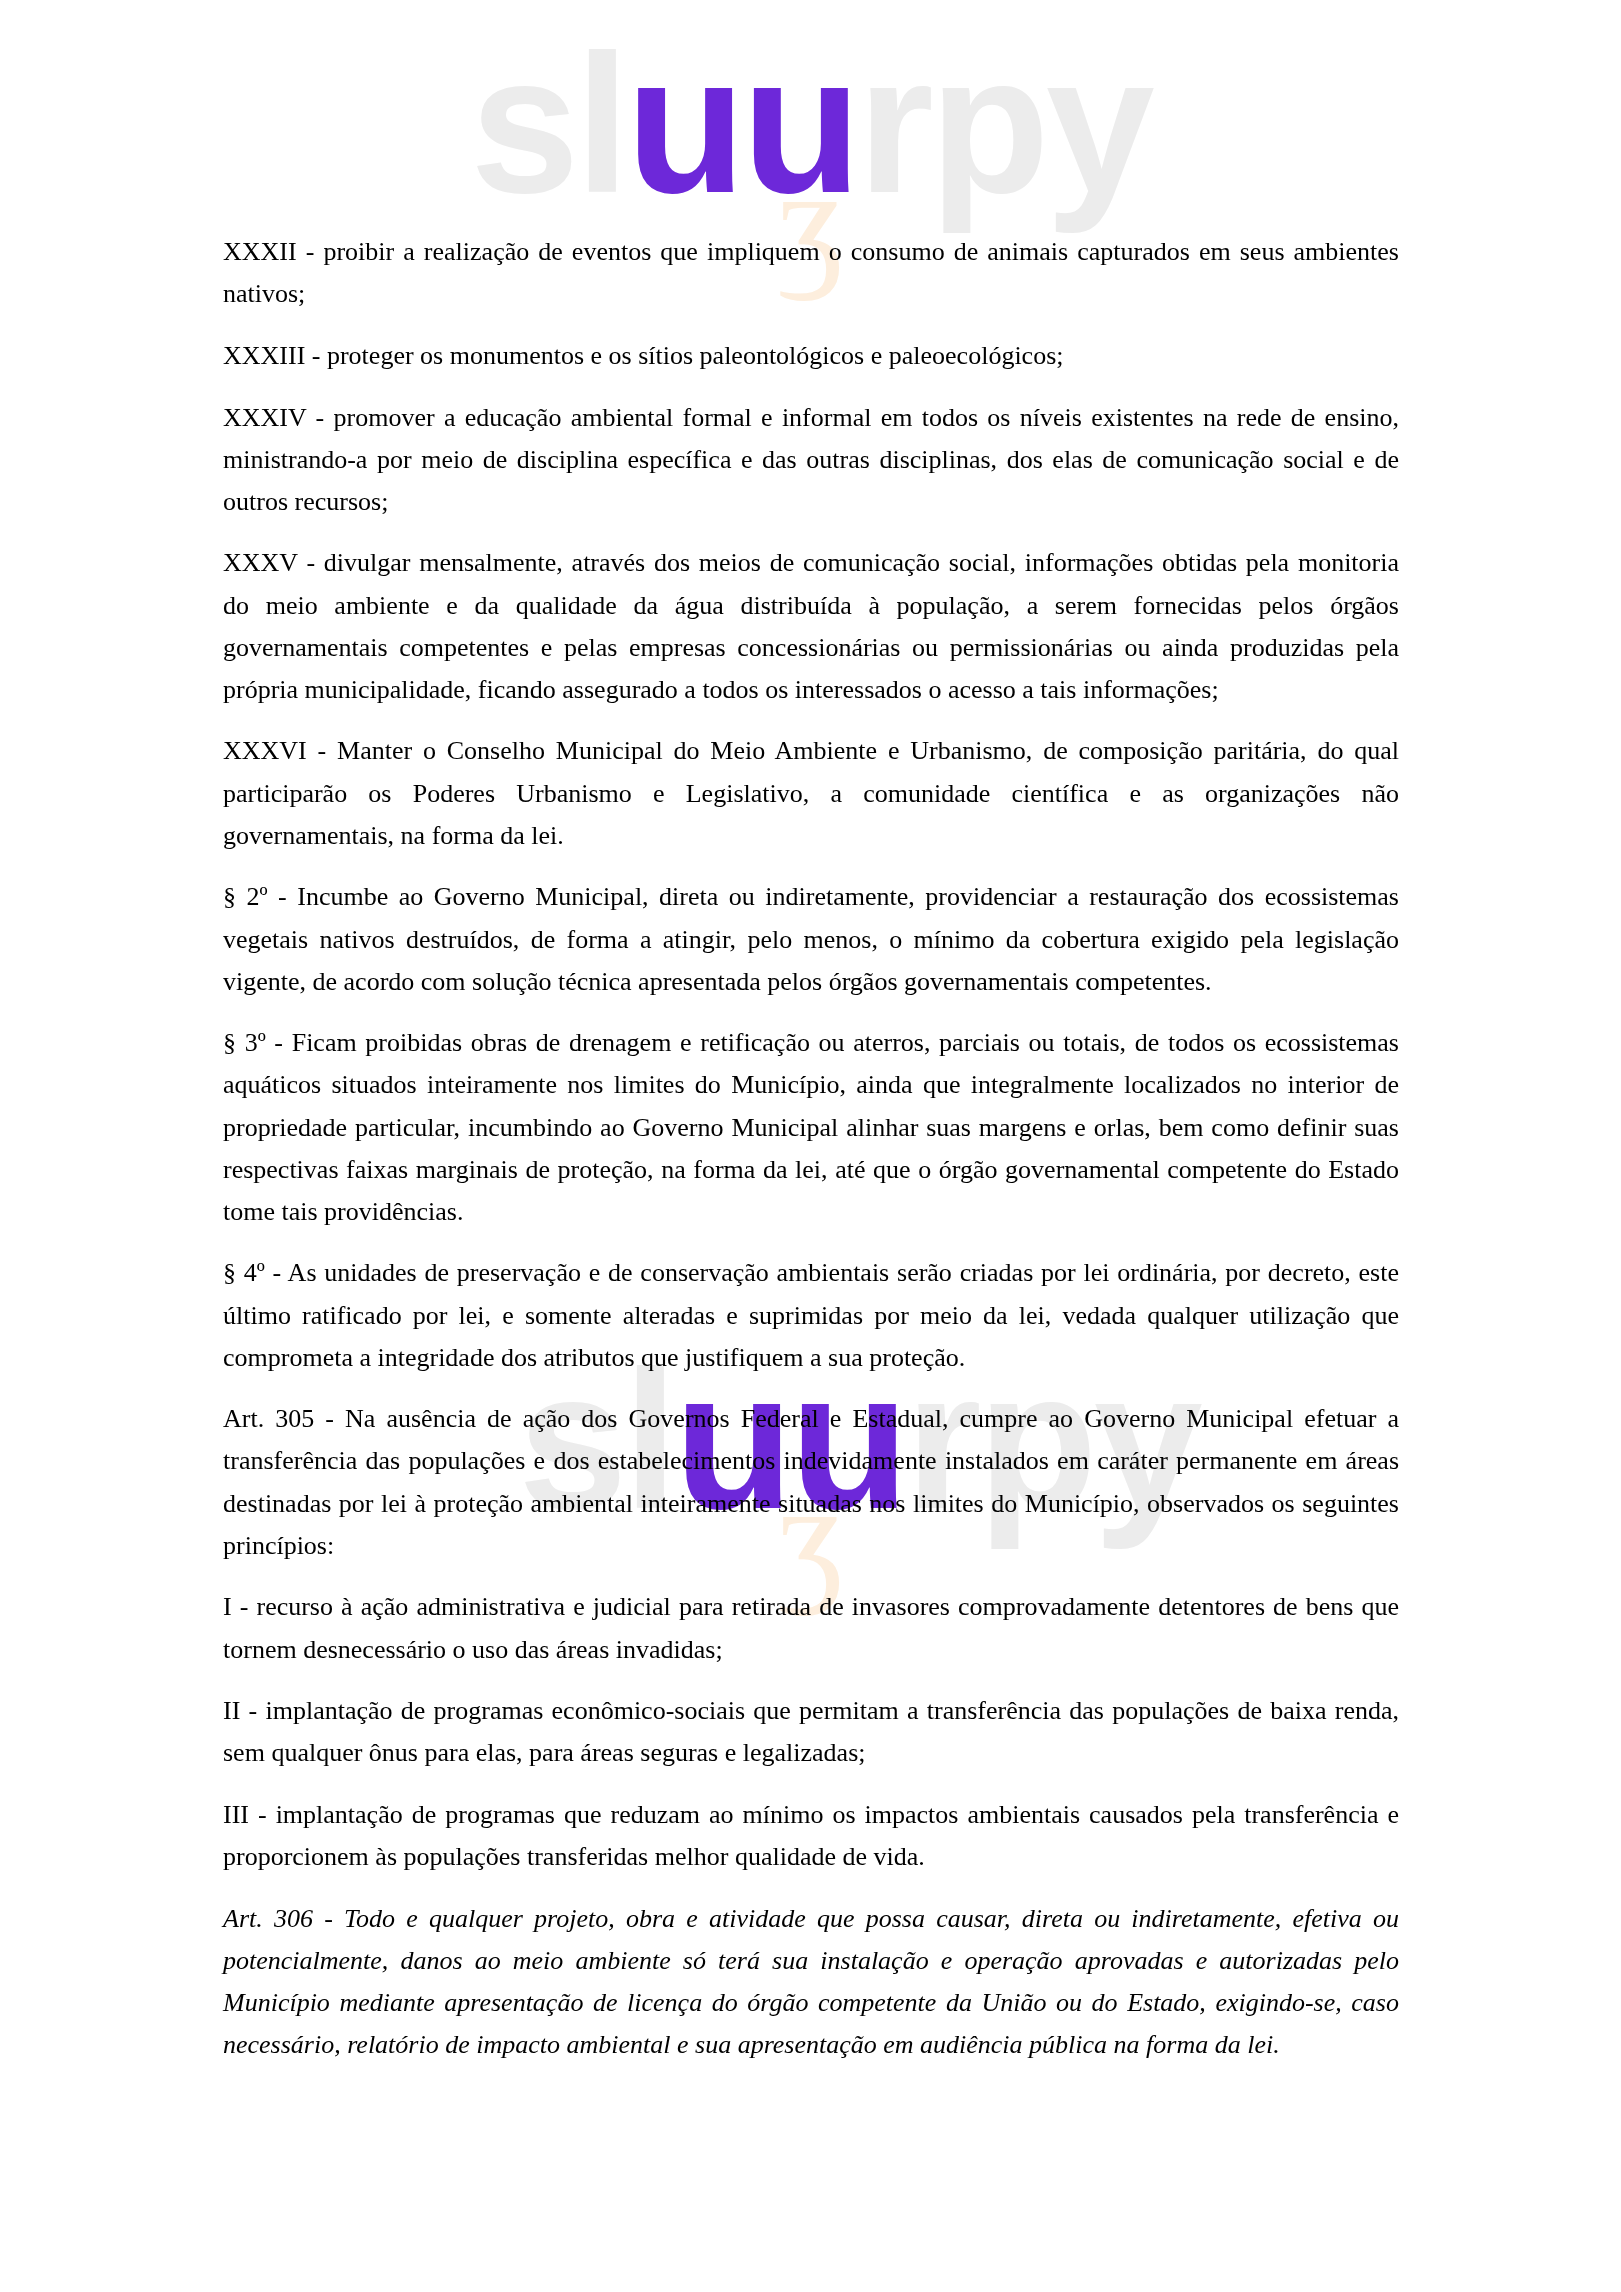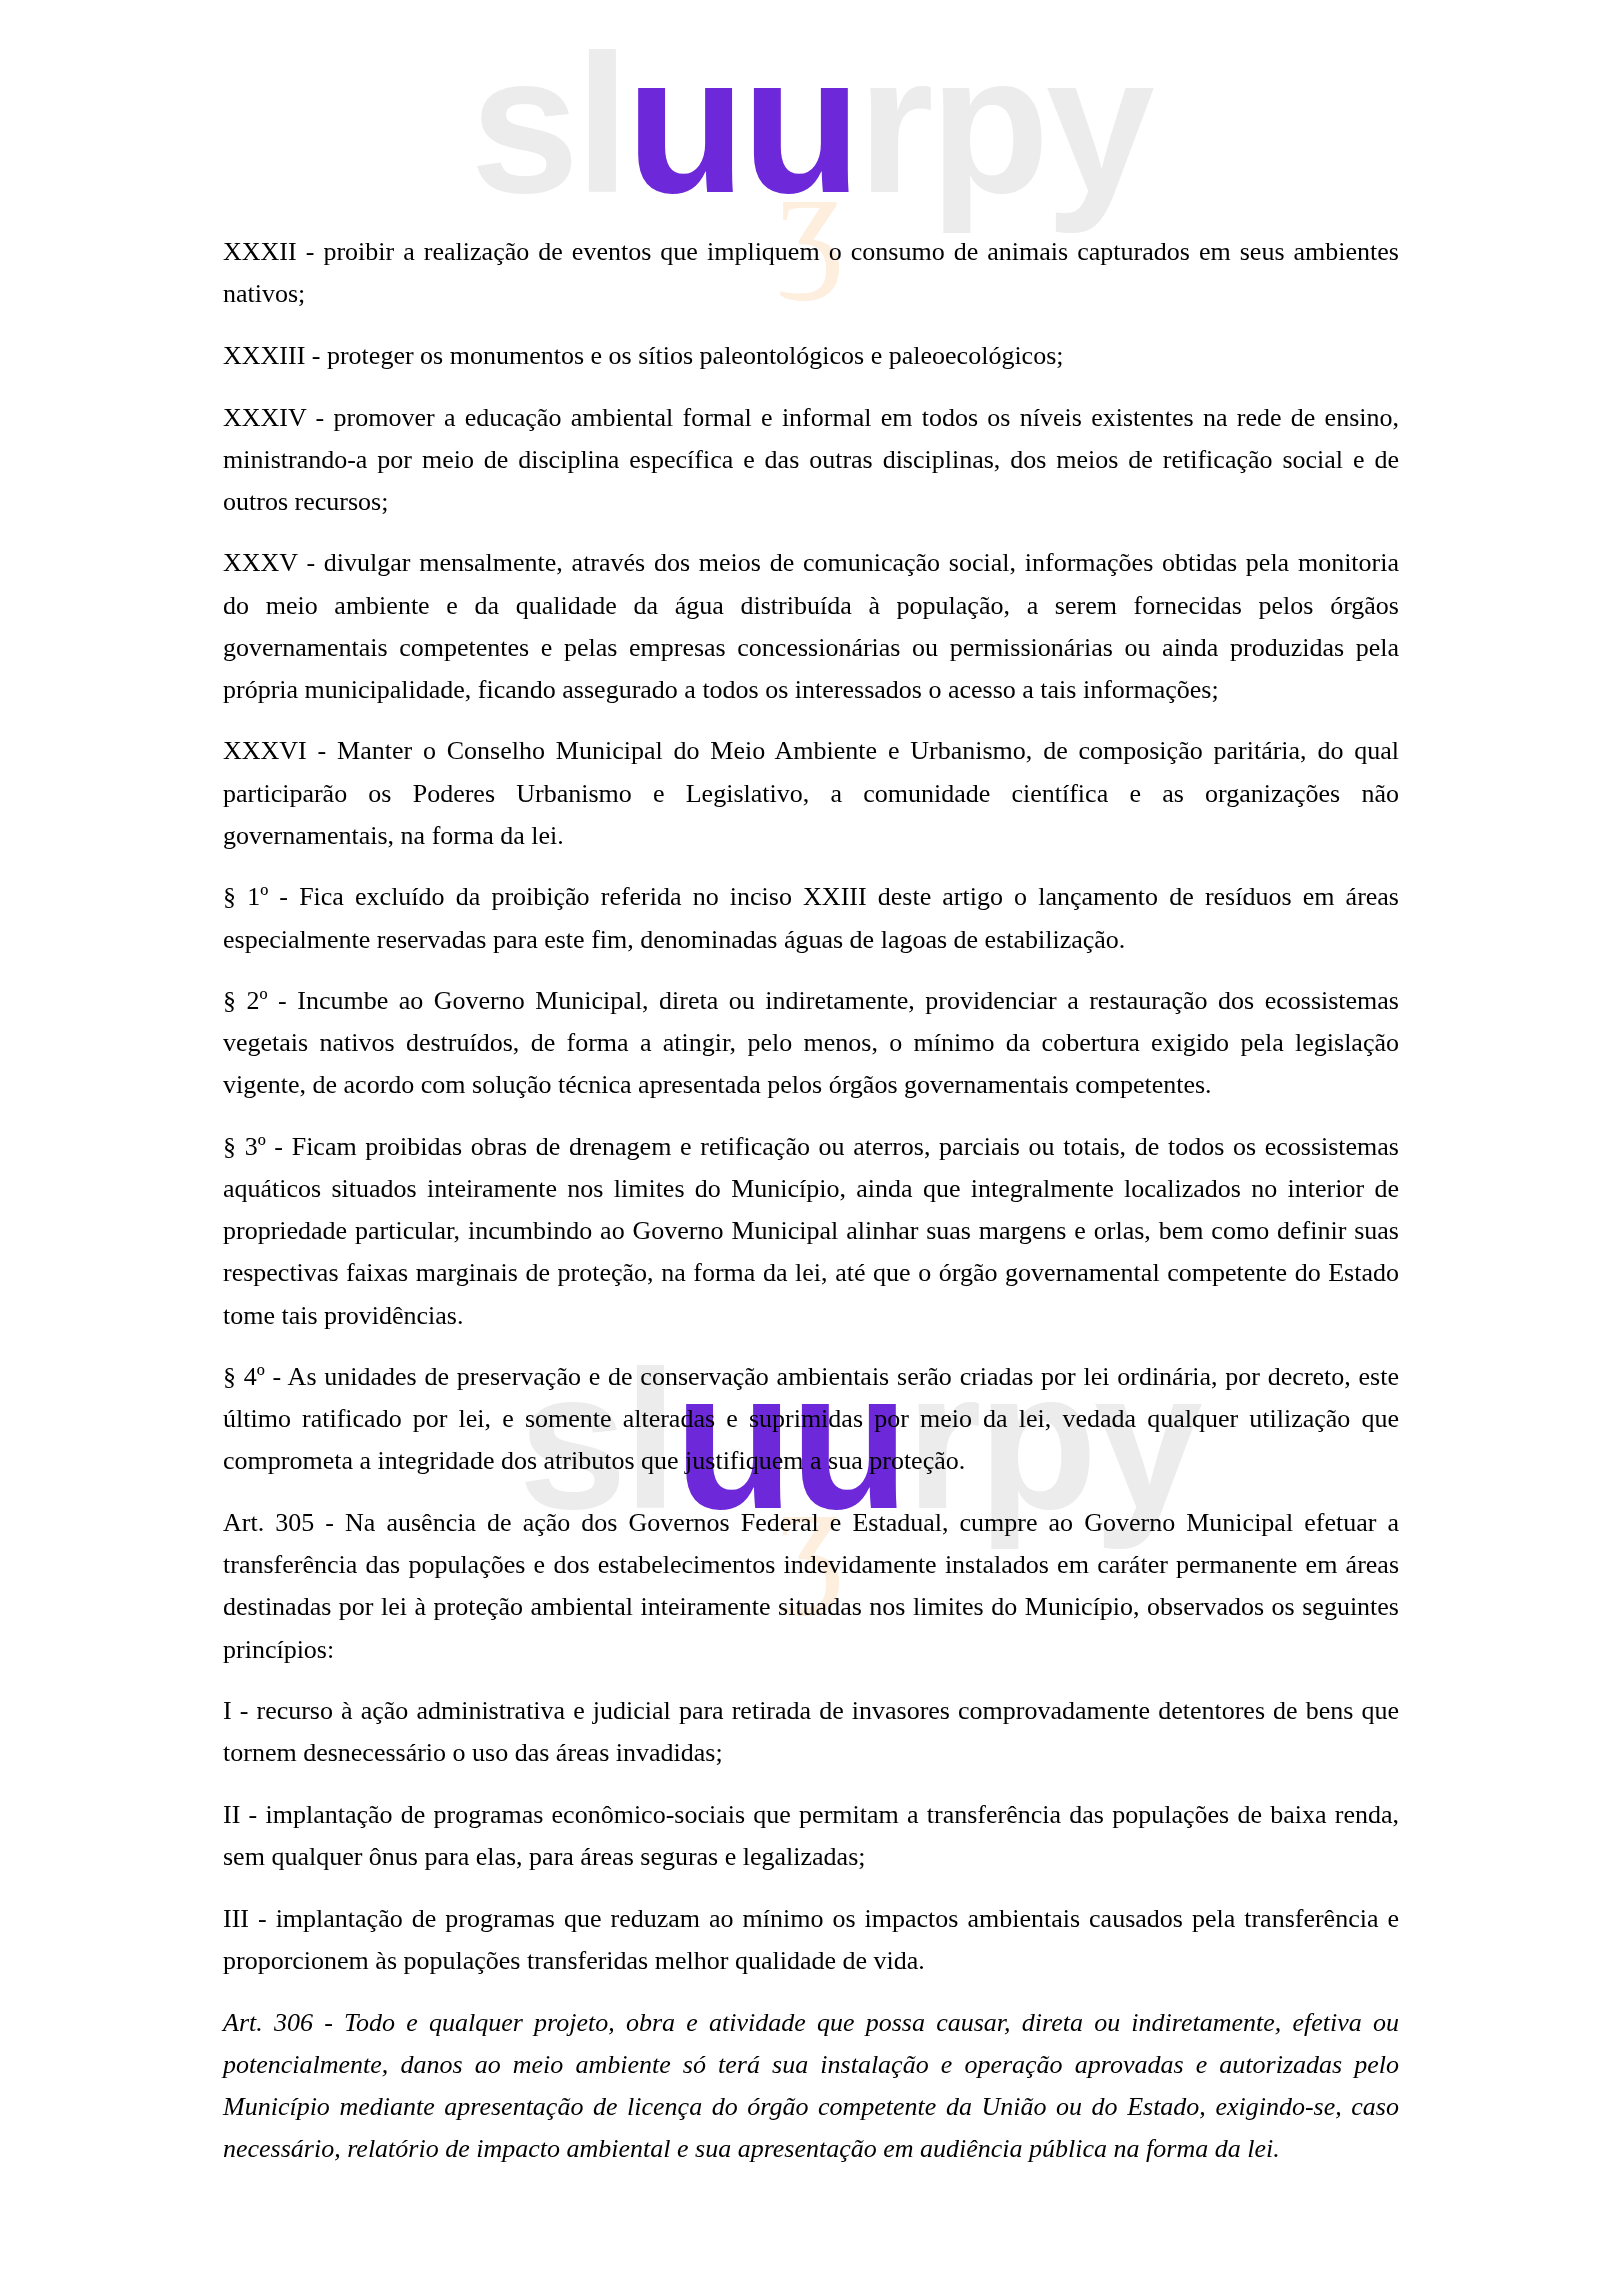--- a/index.html
+++ b/index.html
@@ -95,24 +95,23 @@
 
 <div class="watermark watermark-bottom">
   <span class="wm-grey">sl</span><span class="wm-orange">uu</span><span class="wm-grey">rpy</span>
 </div>
 <div class="wm-swoosh wm-swoosh-bottom">ʒ</div>
 
 <div class="page">
   <div class="doc-body">
     <p class="para">XXXII - proibir a realização de eventos que impliquem o consumo de animais capturados em seus ambientes nativos;</p>
     <p class="para">XXXIII - proteger os monumentos e os sítios paleontológicos e paleoecológicos;</p>
-    <p class="para">XXXIV - promover a educação ambiental formal e informal em todos os níveis existentes  na rede de ensino, ministrando-a por meio de disciplina específica e das outras disciplinas, dos meios de retificação social e de outros recursos;</p>
+    <p class="para">XXXIV - promover a educação ambiental formal e informal em todos os níveis existentes  na rede de ensino, ministrando-a por meio de disciplina específica e das outras disciplinas, dos elas de comunicação social e de outros recursos;</p>
     <p class="para">XXXV - divulgar mensalmente, através dos meios de comunicação social, informações obtidas pela monitoria do meio ambiente e da qualidade da água distribuída à população, a serem fornecidas pelos órgãos governamentais competentes e pelas empresas concessionárias ou permissionárias ou ainda produzidas pela própria municipalidade, ficando assegurado a todos os interessados o acesso a tais informações;</p>
     <p class="para">XXXVI - Manter o Conselho Municipal do Meio Ambiente e Urbanismo, de composição paritária, do qual participarão os Poderes Urbanismo e Legislativo, a comunidade científica e as organizações não governamentais, na forma da lei.</p>
-    <p class="para">§ 1º - Fica excluído da proibição referida no inciso XXIII deste artigo o lançamento de resíduos em áreas especialmente reservadas para este fim, denominadas águas de lagoas de estabilização.</p>
     <p class="para">§ 2º - Incumbe ao Governo Municipal, direta ou indiretamente, providenciar a restauração dos ecossistemas vegetais nativos destruídos, de forma a atingir, pelo menos, o mínimo da cobertura exigido pela legislação vigente, de acordo com solução técnica apresentada pelos órgãos governamentais competentes.</p>
     <p class="para">§ 3º - Ficam proibidas obras de drenagem e retificação ou aterros, parciais ou totais, de todos os ecossistemas aquáticos situados inteiramente nos limites do Município, ainda que integralmente localizados no interior de propriedade particular, incumbindo ao Governo Municipal alinhar suas margens e orlas, bem como definir suas respectivas faixas marginais de proteção, na forma da lei, até que o órgão governamental competente do Estado tome tais providências.</p>
     <p class="para">§ 4º - As unidades de preservação e de conservação ambientais serão criadas por lei ordinária, por decreto, este último ratificado por lei, e somente alteradas e suprimidas por meio da lei, vedada qualquer utilização que comprometa a integridade dos atributos que justifiquem a sua proteção.</p>
     <p class="para">Art. 305 - Na ausência de ação dos Governos Federal e Estadual, cumpre ao Governo Municipal efetuar a transferência das populações e dos estabelecimentos indevidamente instalados em caráter permanente em áreas destinadas por lei à proteção ambiental inteiramente situadas nos limites do Município, observados os seguintes princípios:</p>
     <p class="para">I - recurso à ação administrativa e judicial para retirada de invasores comprovadamente detentores de bens que tornem desnecessário o uso das áreas invadidas;</p>
     <p class="para">II - implantação de programas econômico-sociais que permitam a transferência das populações de baixa renda, sem qualquer ônus para elas, para áreas seguras e legalizadas;</p>
     <p class="para">III - implantação de programas que reduzam ao mínimo os impactos ambientais causados pela transferência e proporcionem às populações transferidas melhor qualidade de vida.</p>
     <p class="para">Art. 306 - Todo e qualquer projeto, obra e atividade que possa causar, direta ou indiretamente, efetiva ou potencialmente, danos ao meio ambiente só terá sua instalação e operação aprovadas e autorizadas pelo Município mediante apresentação de licença do órgão competente da União ou do Estado, exigindo-se, caso necessário, relatório de impacto ambiental e sua apresentação em audiência pública na forma da lei.</p>
   </div>
 </div>

